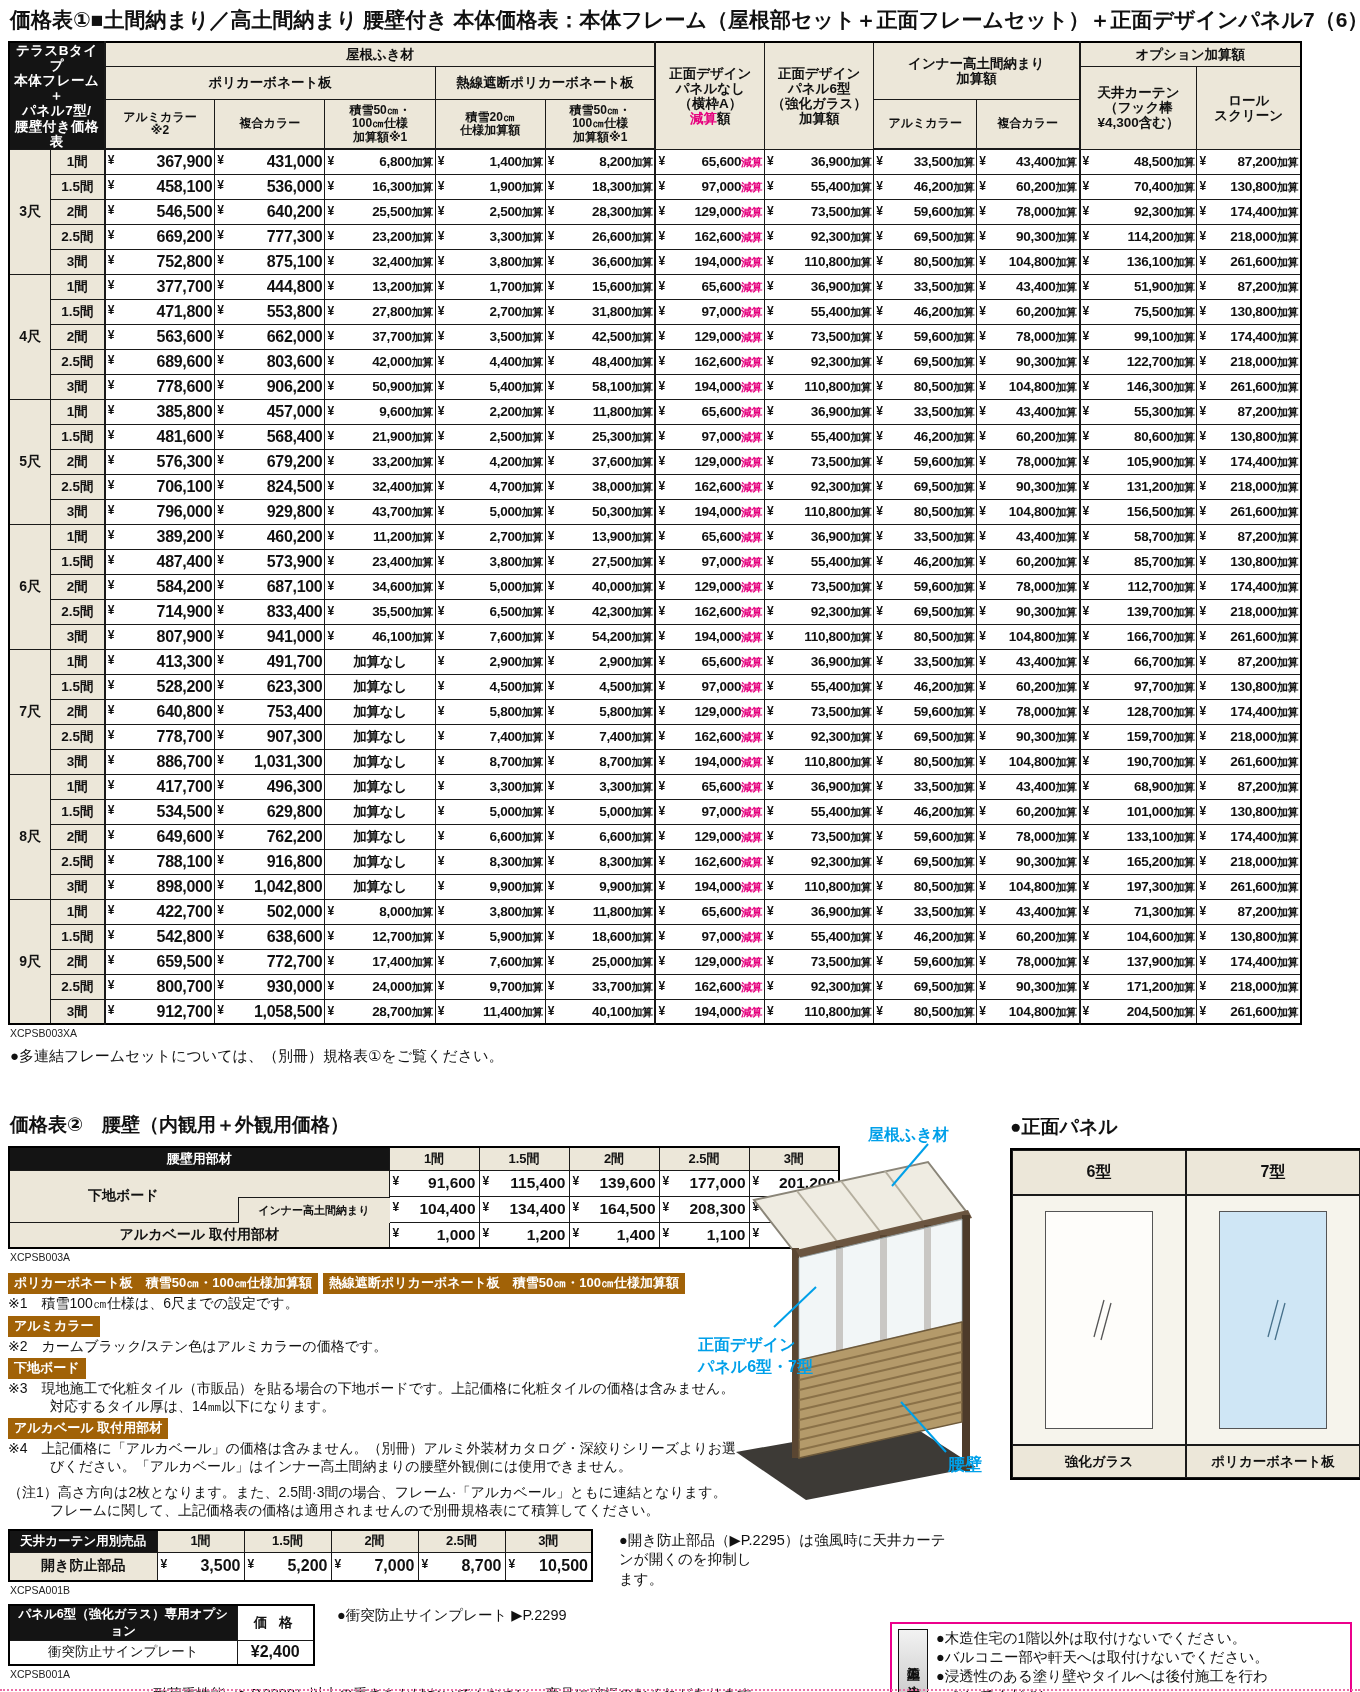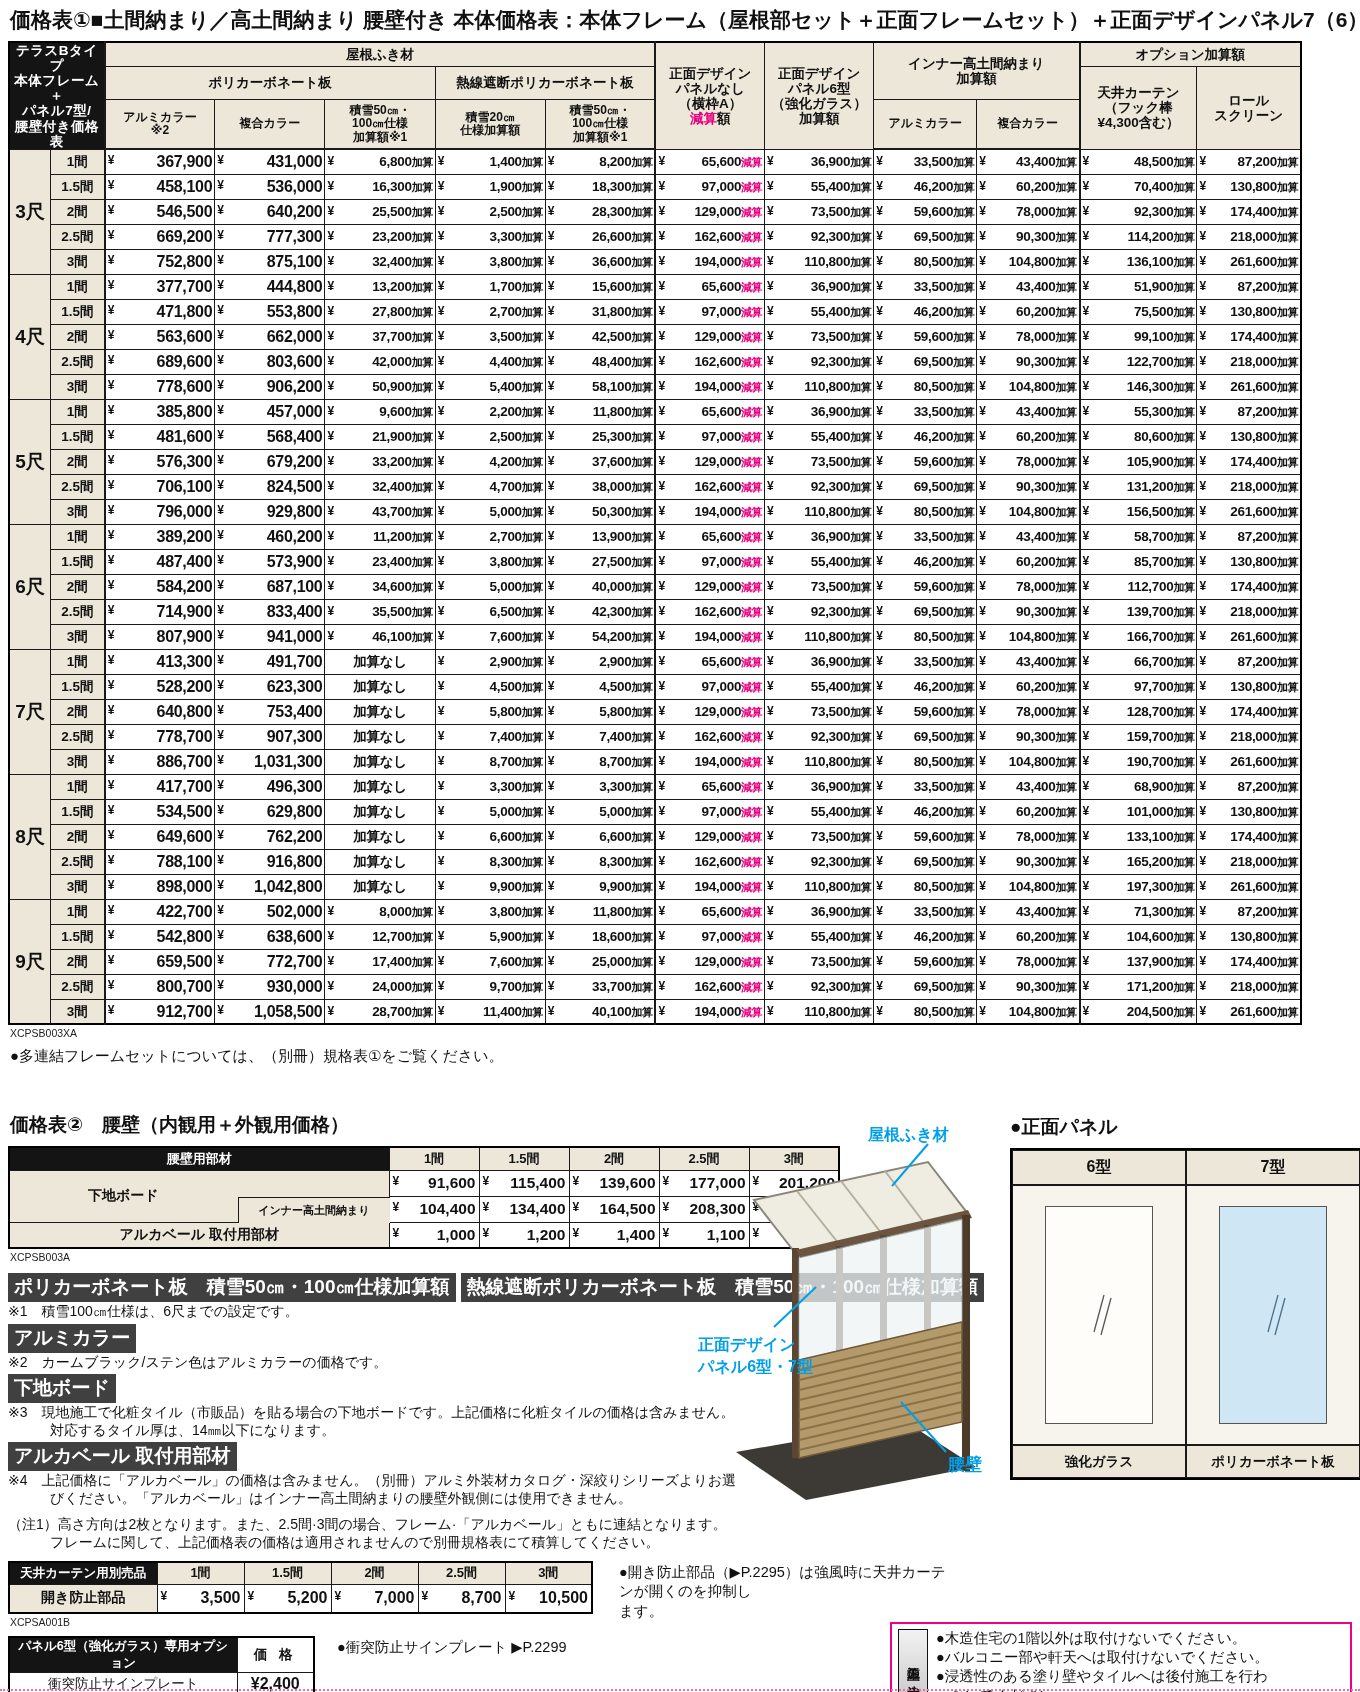--- a/index.html
+++ b/index.html
@@ -18,21 +18,21 @@
   #main-table th { background:#ece7d9; font-weight:bold; text-align:center; line-height:1.12; }
   .hr1 th { font-size:13.5px; height:24px; }
   .hr2 th { font-size:13.5px; height:27px; }
   .hr3 th { font-size:12px; height:50px; border-bottom-width:2px !important; }
   .pre { white-space:pre-line; }
   .corner { background:#141414 !important; color:#fff; font-size:14px; line-height:1.3; letter-spacing:0.5px; }
   .mag { color:#e6007e; }
   .bl2 { border-left-width:2px !important; }
   tr.gtop td { border-top-width:2px; }
   tr.dr { height:25px; }
-  .gcell { background:#ece7d9; font-weight:bold; font-size:19px; text-align:center; }
+  .gcell { background:#ece7d9; font-weight:bold; font-size:14px; text-align:center; }
   .scell { background:#ece7d9; font-weight:bold; font-size:13.5px; text-align:center; }
   td.cell { background:#fff; text-align:right; font-weight:bold; font-size:13.5px; letter-spacing:-0.3px; padding:0 4px; }
   td.cell .yen { float:left; font-size:12px; }
   td.cell.big { font-size:16px; }
   .suf { font-size:11px; letter-spacing:-0.5px; }
   .nashi { text-align:center !important; font-size:13px; }
 
   .code { font-size:10.5px; color:#222; margin:2px 0 0 2px; }
   .bullet-note { font-size:15px; margin:8px 0 0 2px; }
 
@@ -45,21 +45,21 @@
   #table2 th.blk { background:#141414; color:#fff; font-size:13px; height:23px; font-weight:bold; }
   #table2 th.bg { background:#ece7d9; font-size:13px; height:23px; font-weight:bold; }
   #table2 td.lab { background:#ece7d9; font-weight:bold; font-size:14px; text-align:center; }
   #table2 td.val { background:#fff; text-align:right; font-weight:bold; font-size:15.5px; height:26px; }
   #table2 td.val .yen { float:left; font-size:12px; font-weight:bold; }
   .t2sub { position:absolute; right:-1px; bottom:-1px; width:152px; height:26px; border:1px solid #1a1a1a; border-right:none; border-bottom:none;
            background:#ece7d9; font-size:11px; font-weight:bold; display:flex; align-items:center; justify-content:center; }
 
   .notes { margin-top:10px; }
   .note-item { margin-bottom:3px; }
-  .nlabel { display:inline-block; background:#404040; color:#fff; font-weight:bold; font-size:19px; padding:1px 6px 2px 6px; margin-right:5px; }
+  .nlabel { display:inline-block; background:#a16207; color:#fff; font-weight:bold; font-size:13px; padding:1px 6px 2px 6px; margin-right:5px; }
   .ntext { font-size:14px; line-height:1.25; white-space:pre-line; margin-top:1px; }
   .note1 { font-size:14px; line-height:1.3; white-space:pre-line; margin-top:8px; }
 
   .t3row { display:flex; gap:26px; margin-top:9px; align-items:flex-start; }
   #table3 { border-collapse:collapse; table-layout:fixed; width:583px; border:2.5px solid #000; }
   #table3 th, #table3 td { border:1px solid #1a1a1a; padding:0 3px; }
   #table3 th.blk, #table4 th.blk { background:#141414; color:#fff; font-size:12.5px; height:23px; font-weight:bold; }
   #table3 th.bg { background:#ece7d9; font-size:13px; height:23px; font-weight:bold; }
   #table3 td.lab { background:#ece7d9; font-weight:bold; font-size:14px; text-align:center; height:28px;margin-top:20px; }
   #table3 td.val { background:#fff; text-align:right; font-weight:bold; font-size:16px; }
@@ -79,21 +79,21 @@
   .caution-lines { margin-left:14px; font-size:14.5px; line-height:1.22; white-space:pre-line; }
   .caution-lines div { margin-bottom:1px; }
 
   
   .rightcol { position:absolute; left:688px; top:0; width:668px; display:flex; gap:6px; }
   .diagram-wrap { width:308px; padding-top:10px; }
   .fp { width:352px; }
   .fp-title { font-size:19px; font-weight:bold; margin:2px 0 8px 0; }
   .fp-box { border:2px solid #000; height:332px; display:flex; flex-direction:column; }
   .fp-head, .fp-foot { display:flex; flex:none; }
-  .fp-head > div { flex:1; height:35px; background:#ece7d9; border:1px solid #1a1a1a; display:flex; align-items:center; justify-content:center; font-weight:bold; font-size:16px; }
+  .fp-head > div { flex:1; height:45px; background:#ece7d9; border:1px solid #1a1a1a; display:flex; align-items:center; justify-content:center; font-weight:bold; font-size:16px; }
   .fp-body { flex:1; display:flex; }
   .fp-body > div { flex:1; border:1px solid #1a1a1a; display:flex; align-items:center; justify-content:center; background:#f6f4ec; }
   .panel { width:108px; height:218px; border:1px solid #555; position:relative; }
   .p6 { background:#fefdfa; }
   .p7 { background:#cfe6f5; }
   .fp-foot > div { flex:1; height:33px; background:#ece7d9; border:1px solid #1a1a1a; display:flex; align-items:center; justify-content:center; font-weight:bold; font-size:13.5px; }
 
   .cnote { position:absolute; right:0; bottom:0; width:462px; border:2px solid #ec008c; background:#fff; padding:5px 6px; display:flex; }
   .cnote-tab { width:30px; flex:none; background:linear-gradient(#f2f2f2,#c8c8c8); border:1.5px solid #111;
                writing-mode:vertical-rl; text-orientation:upright; font-weight:bold; font-size:12.5px; letter-spacing:1px;

